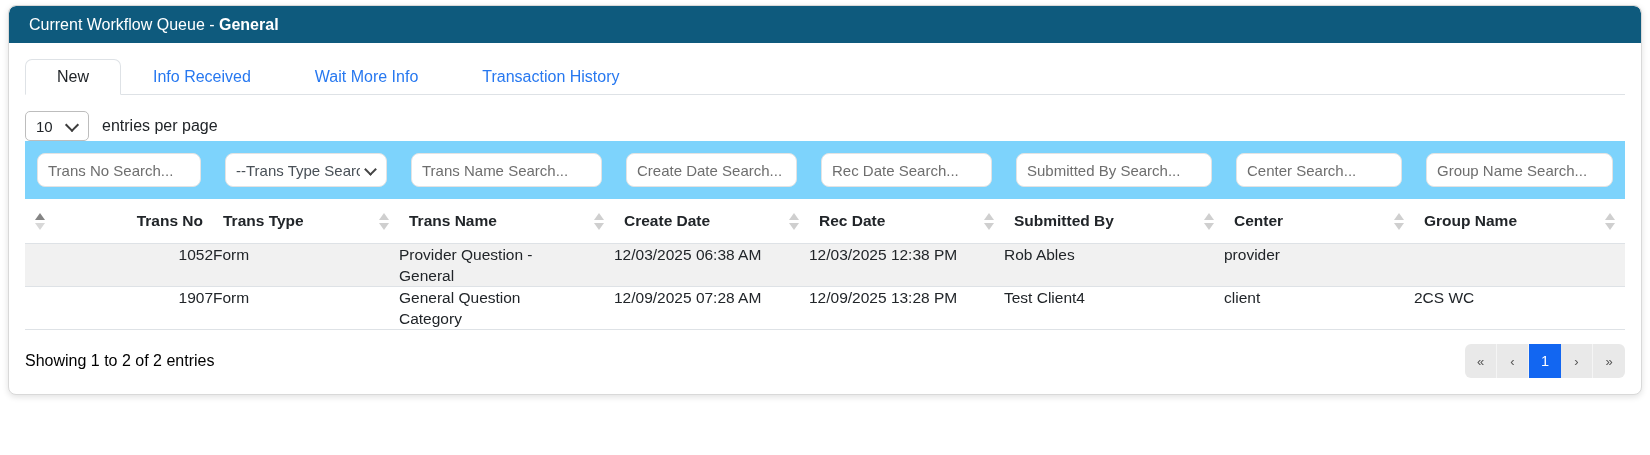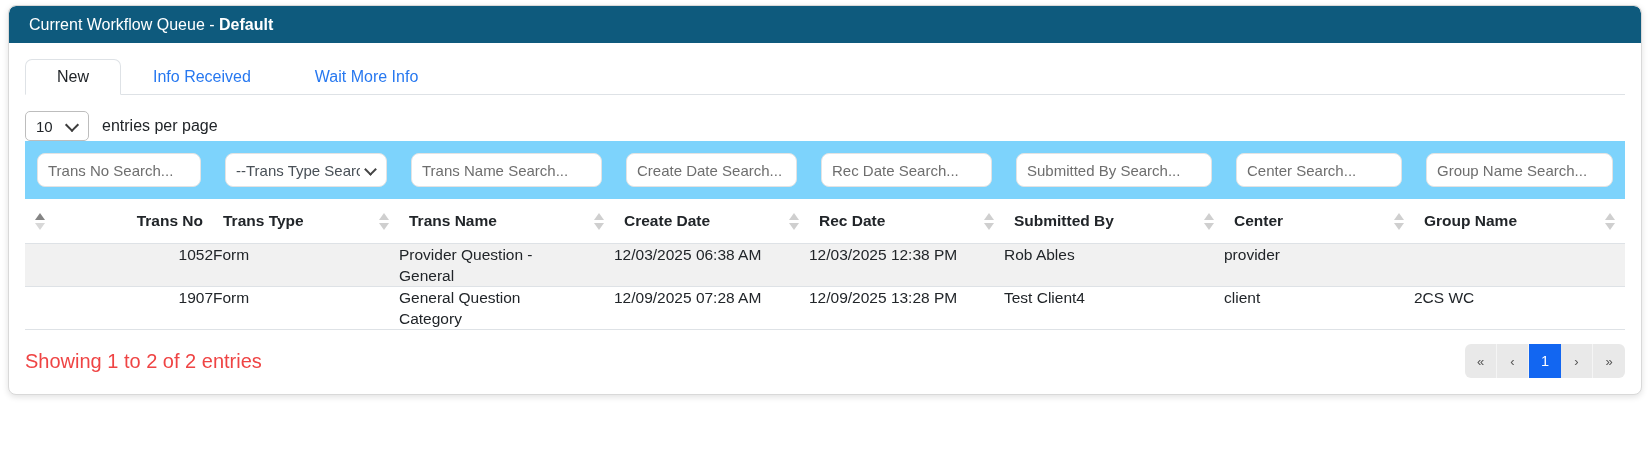--- a/index.html
+++ b/index.html
@@ -60,43 +60,44 @@
 
   td { font-size:15.5px; line-height:21px; vertical-align:top; }
   tbody tr { border-bottom:1px solid #dee2e6; }
   tbody tr:nth-child(odd) td { background:#f1f1f1; }
   .cell-right { text-align:right; }
   .transname-wrap { max-width:180px; }
 
   
   .table-footer { display:flex; align-items:center; justify-content:space-between;
                   margin-top:14px; width:1600px; }
-  .showing { font-size:20px; color:#ef4444; }
+  .showing { font-size:16px; color:#000000; }
   .pagination { display:flex; border-radius:6px; overflow:hidden; }
   .page-btn { width:32px; height:34px; display:flex; align-items:center; justify-content:center;
               background:#e9e9e9; color:#555; font-size:13px; cursor:pointer;
               border-right:1px solid #f5f5f5; user-select:none; }
   .page-btn:last-child { border-right:none; }
   .page-btn.active { background:#1266f1; color:#fff; font-size:14.5px; border-right:none; }
 </style>
 </head>
 <body>
 
 <div class="card">
 
   <div class="card-header">
-    <span>Current Workflow Queue - </span><b>Default</b>
+    <span>Current Workflow Queue - </span><b>General</b>
   </div>
 
   <div class="card-body">
 
     <ul class="nav-tabs">
       <li class="nav-link active">New</li>
       <li class="nav-link">Info Received</li>
       <li class="nav-link">Wait More Info</li>
+      <li class="nav-link">Transaction History</li>
     </ul>
 
     <div class="controls">
       <span class="select-wrap">
         <select class="pagesize-select">
           <option>10</option>
         </select>
       </span>
       <span class="pagesize-label">entries per page</span>
     </div>

